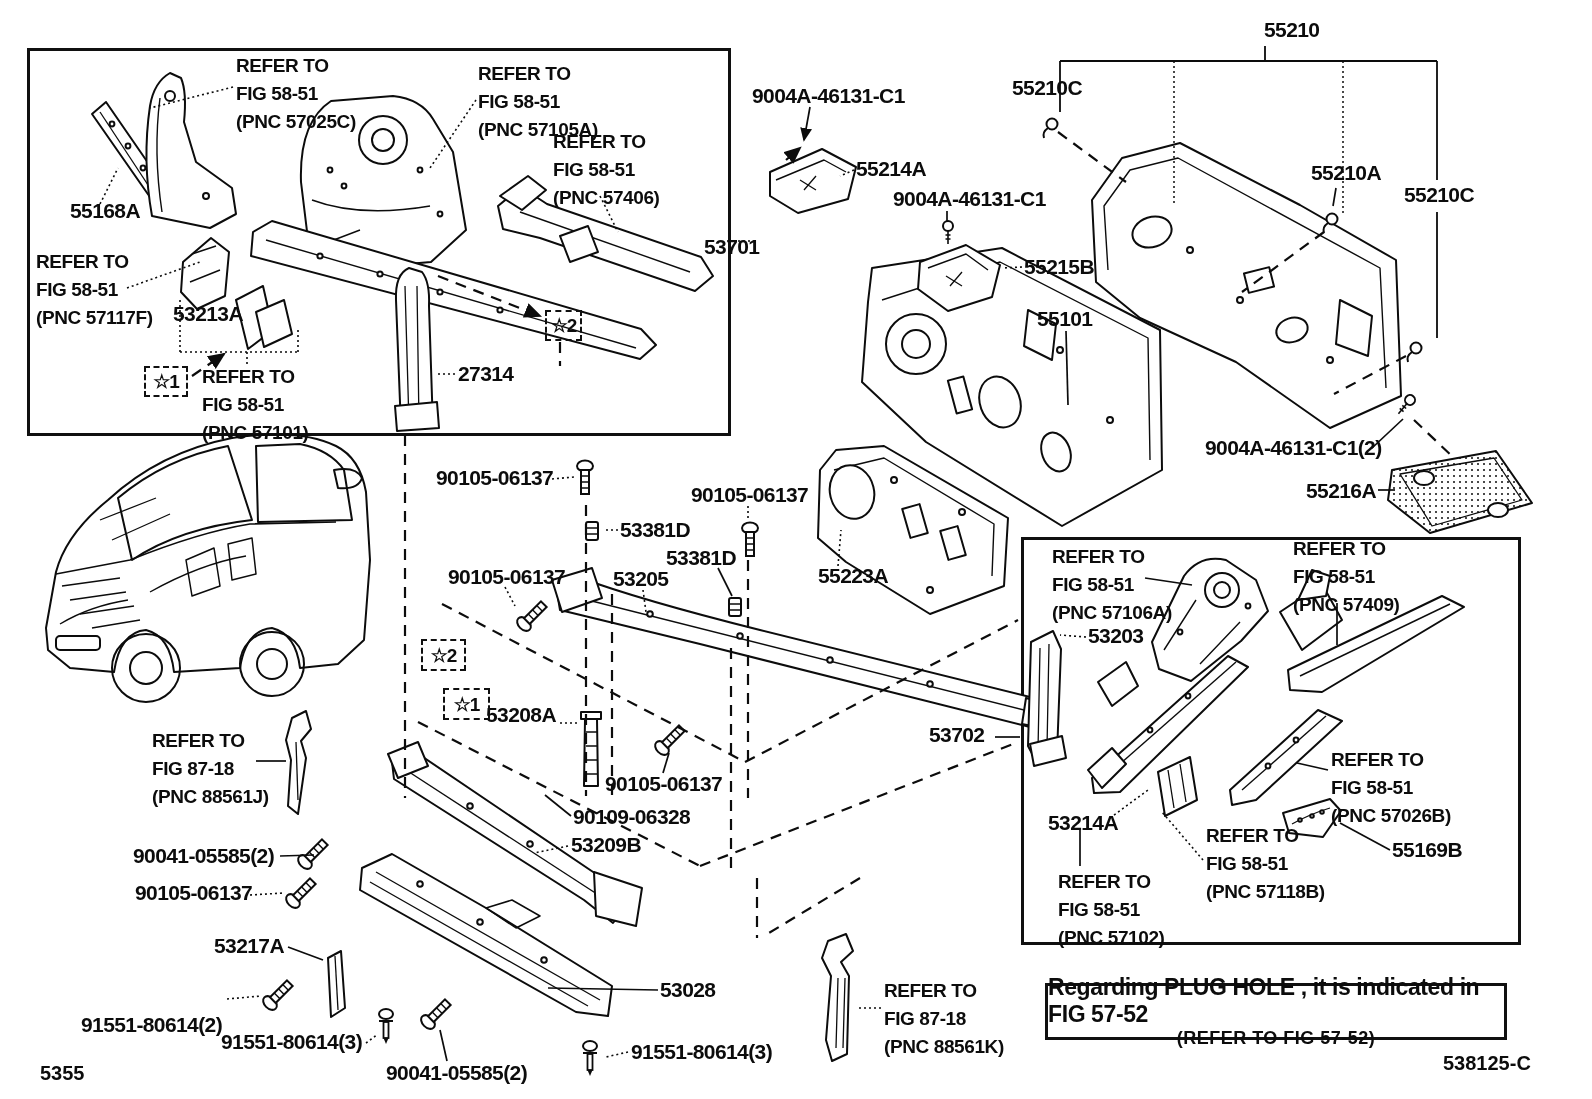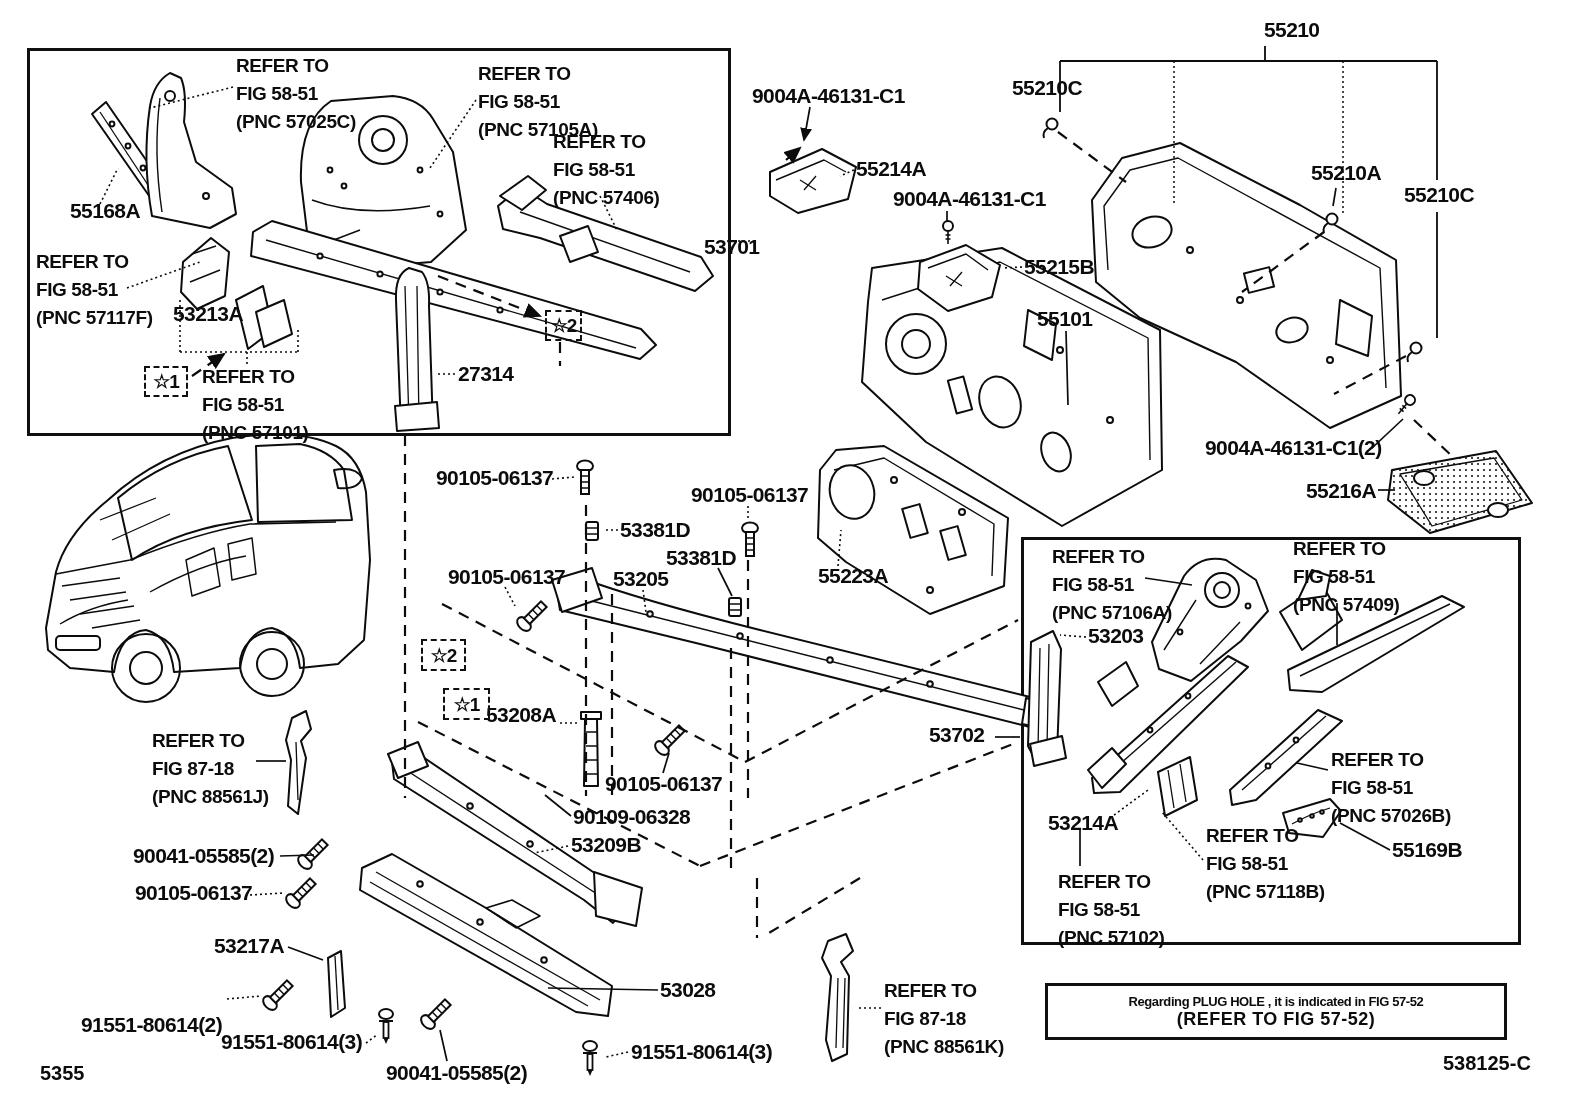--- a/index.html
+++ b/index.html
@@ -8,21 +8,21 @@
   svg.art{position:absolute;left:0;top:0;}
   .lbl{position:absolute;font-weight:700;white-space:pre-line;}
   .num{font-size:21px;letter-spacing:-0.6px;line-height:22px;}
   .ref{font-size:19px;letter-spacing:-0.4px;line-height:28px;}
   .small{font-size:20px;letter-spacing:0;}
   .boxframe{position:absolute;border:3px solid #101010;}
   .starbox{position:absolute;border:2px dashed #101010;font-weight:700;font-size:19px;
            display:flex;align-items:center;justify-content:center;letter-spacing:-1px;}
   .notebox{position:absolute;left:1045px;top:983px;width:456px;height:51px;border:3px solid #101010;
            display:flex;flex-direction:column;align-items:center;justify-content:center;}
-  .notebox .l1{font-weight:700;font-size:13px;letter-spacing:-0.4px;}
+  .notebox .l1{font-weight:700;font-size:23px;letter-spacing:-0.4px;}
   .notebox .l2{font-weight:700;font-size:18px;letter-spacing:0.5px;}
 </style>
 </head>
 <body>
 
 <div id="stage">
 
   <div class="boxframe" style="left:27px;top:48px;width:698px;height:382px;"></div>
   <div class="boxframe" style="left:1021px;top:537px;width:494px;height:402px;"></div>
 

